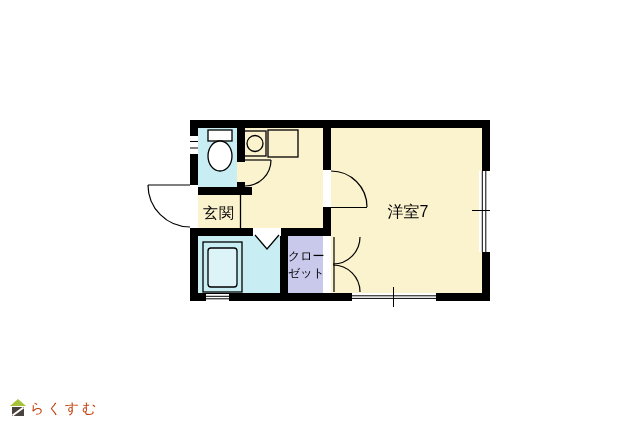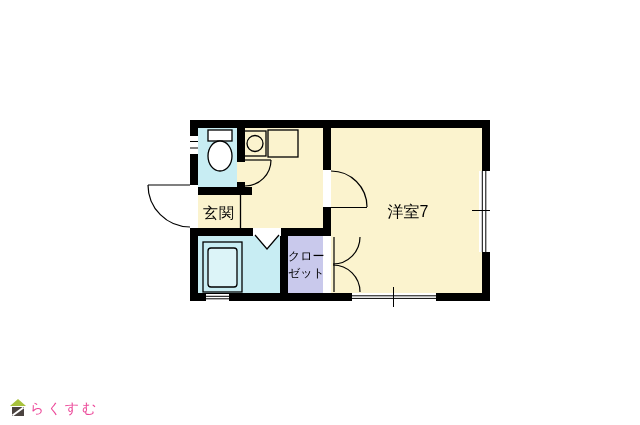--- a/index.html
+++ b/index.html
@@ -3,21 +3,21 @@
 <meta charset="utf-8">
 <style>
   html,body{margin:0;padding:0;background:#ffffff;}
   .canvas{
     position:relative;width:640px;height:425px;background:#ffffff;overflow:hidden;
     font-family:"Liberation Sans","DejaVu Sans",sans-serif;
   }
   .plan-svg{position:absolute;left:0;top:0;}
   .logo{position:absolute;left:10px;top:398px;display:flex;align-items:center;gap:4px;}
   .logo-text{
-    font-size:14px;letter-spacing:3px;color:#ec4899;line-height:20px;
+    font-size:14px;letter-spacing:3px;color:#c2410c;line-height:20px;
     font-family:"Liberation Sans","DejaVu Sans",sans-serif;
   }
   text{font-family:"Liberation Sans","DejaVu Sans",sans-serif;fill:#000;}
 </style>
 </head>
 <body>
 
 <div class="canvas">
 
   <svg class="plan-svg" width="640" height="425" viewBox="0 0 640 425">

